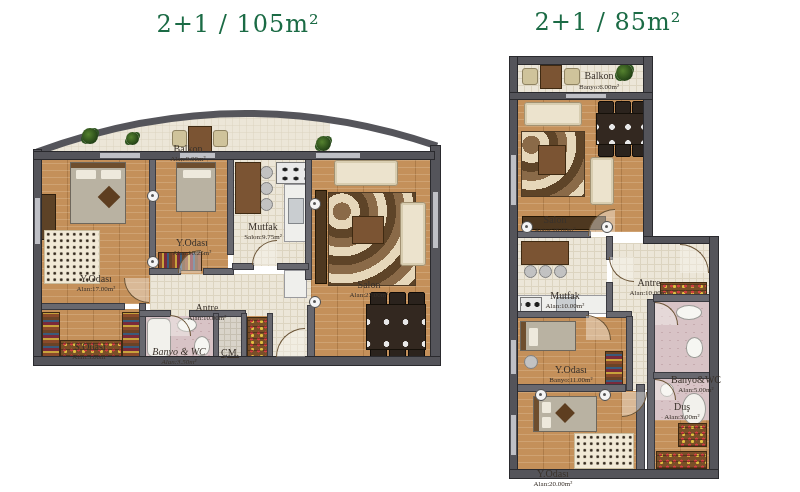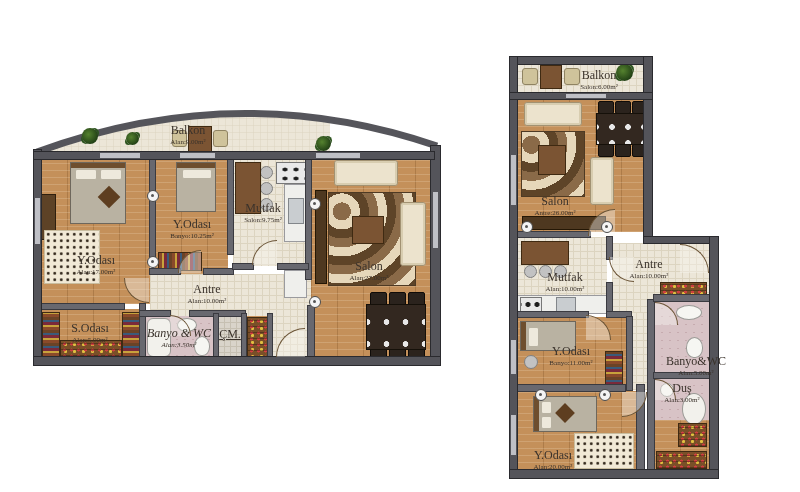--- a/index.html
+++ b/index.html
@@ -28,21 +28,21 @@
   .f-gray{background-color:#d9d4ca;
      background-image:linear-gradient(#c6c0b2 1px,transparent 1px),
                       linear-gradient(90deg,#c6c0b2 1px,transparent 1px);
      background-size:6px 6px;}
   .f-bath{background-color:#d8c3c6;
      background-image:linear-gradient(45deg,#c6abaf 1px,transparent 1px),
                       linear-gradient(-45deg,#c6abaf 1px,transparent 1px);
      background-size:8px 8px;}
   
   .room-label{position:absolute;text-align:center;color:#3a322b;z-index:30;line-height:1.15;}
-  .room-label .rname{font-size:12px;}
+  .room-label .rname{font-size:10px;margin-top:19px;}
   .room-label .rarea{font-size:7px;}
   
   .fur{position:absolute;z-index:10;}
   .sofa{background:#ece3cd;border:1px solid #a29272;border-radius:3px;
         box-shadow:inset 0 0 0 2px #d8cdb0;}
   .tbl{background:#7b5433;border:1px solid #3f2a12;}
   .dtbl{background:#332820;border:1px solid #151009;
         background-image:radial-gradient(circle,#e8e8e8 2.6px,transparent 3.1px);}
   .dch{background:#2b231d;border:1px solid #0f0b08;border-radius:2px;z-index:9;}
   .kch{background:#c2c2c2;border:1px solid #808080;border-radius:50%;z-index:9;}
@@ -81,20 +81,22 @@
   .r90{transform:rotate(90deg);}  .r180{transform:rotate(180deg);}  .r270{transform:rotate(270deg);}
   .wl{position:absolute;width:10px;height:10px;background:#f4f4f4;border:1px solid #4a4a4a;
       border-radius:50%;z-index:25;}
   .wl::after{content:"";position:absolute;left:3px;top:3px;width:3px;height:3px;background:#555;border-radius:50%;}
 </style>
 </head>
 <body>
 
 <div class="stage">
 
+  <div class="ptitle" style="left:88px;top:10px;">2+1 / 105m²</div>
+  <div class="ptitle" style="left:458px;top:8px;">2+1 / 85m²</div>
 
   <div class="plan" style="left:30px;top:106px;width:418px;height:262px;">
 
     <svg class="abs" style="left:0;top:-2px;z-index:2;" width="416" height="56" viewBox="0 0 416 56">
       <defs>
         <pattern id="tileP" width="7" height="7" patternUnits="userSpaceOnUse">
           <rect width="7" height="7" fill="#ece6d8"></rect>
           <path d="M0,0H7V7" fill="none" stroke="#dcd4c0" stroke-width="1"></path>
         </pattern>
         <clipPath id="balclip">
@@ -210,21 +212,21 @@
     <div class="room-label" style="left:118px;top:18px;width:80px;">
       <div class="rname">Balkon</div>
       <div class="rarea">Alan:9.00m²</div>
     </div>
     <div class="room-label" style="left:26px;top:148px;width:80px;">
       <div class="rname">Y.Odası</div>
       <div class="rarea">Alan:17.00m²</div>
     </div>
     <div class="room-label" style="left:122px;top:112px;width:80px;">
       <div class="rname">Y.Odası</div>
-      <div class="rarea">Banyo:10.25m²</div>
+      <div class="rarea">Alan:10.25m²</div>
     </div>
     <div class="room-label" style="left:193px;top:96px;width:80px;">
       <div class="rname">Mutfak</div>
       <div class="rarea">Salon:9.75m²</div>
     </div>
     <div class="room-label" style="left:299px;top:154px;width:80px;">
       <div class="rname">Salon</div>
       <div class="rarea">Alan:27.00m²</div>
     </div>
     <div class="room-label" style="left:137px;top:177px;width:80px;">
@@ -341,21 +343,21 @@
       <div class="pil" style="left:7px;top:19px;width:9px;height:11px;"></div>
       <div class="thr" style="left:24px;top:9px;width:14px;height:14px;"></div>
     </div>
     <div class="fur rugd" style="left:66px;top:378px;width:58px;height:34px;"></div>
 
     <div class="fur closet" style="left:170px;top:368px;width:27px;height:22px;"></div>
     <div class="fur closet" style="left:148px;top:396px;width:49px;height:16px;"></div>
 
     <div class="room-label" style="left:52px;top:10px;width:78px;">
       <div class="rname" style="display:inline;">Balkon</div>
-      <div class="rarea">Salon:6.00m²</div>
+      <div class="rarea">Banyo:6.00m²</div>
     </div>
     <div class="room-label" style="left:8px;top:140px;width:78px;">
       <div class="rname">Salon</div>
       <div class="rarea">Antre:26.00m²</div>
     </div>
     <div class="room-label" style="left:18px;top:216px;width:78px;">
       <div class="rname">Mutfak</div>
       <div class="rarea">Alan:10.00m²</div>
     </div>
     <div class="room-label" style="left:102px;top:203px;width:78px;">

